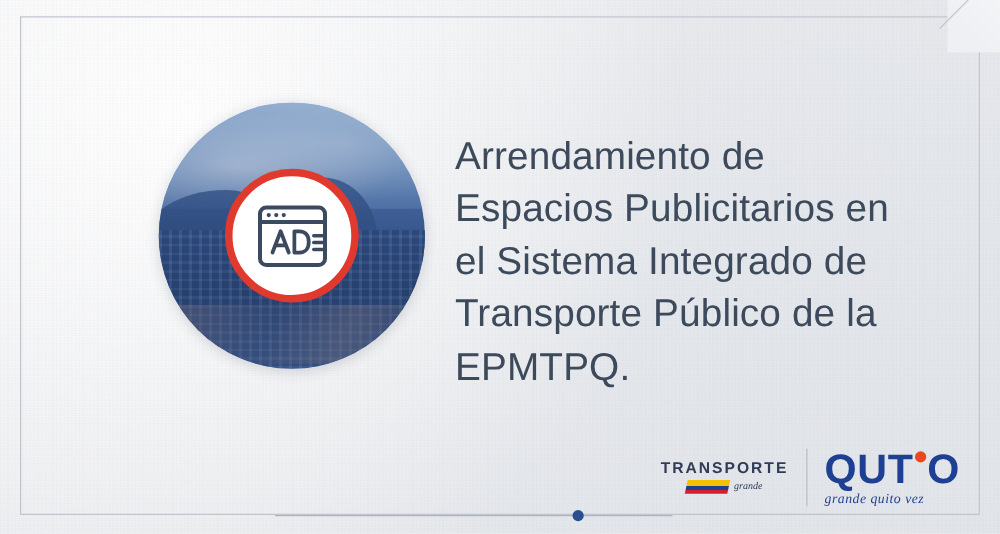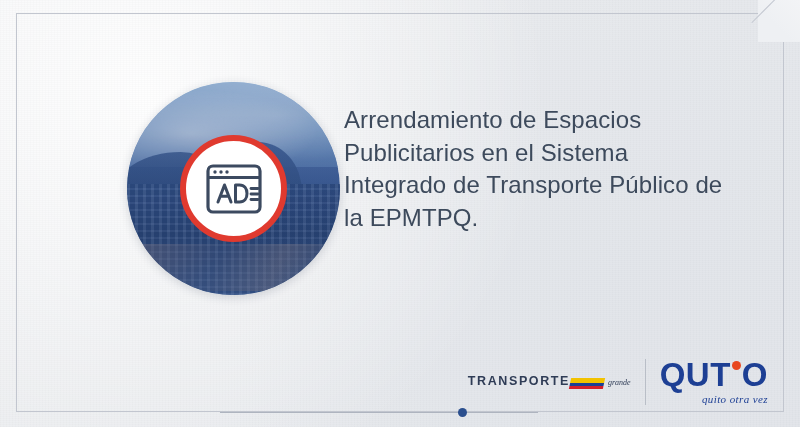--- a/index.html
+++ b/index.html
@@ -153,42 +153,42 @@
     box-sizing: border-box;
     display: flex;
     align-items: center;
     justify-content: center;
   }
   .badge-ring svg { display: block; }
 
   
   .headline {
     position: absolute;
-    left: 344px;
+    left: 364px;
     top: 104px;
     width: 380px;
     color: #3d4a5c;
-    font-size: 24px;
+    font-size: 31px;
     line-height: 1.36;
     font-weight: 400;
     letter-spacing: 0.1px;
   }
 
   
   .logos {
     position: absolute;
     right: 32px;
     bottom: 22px;
     display: flex;
     align-items: center;
     gap: 14px;
   }
   .logo-tp {
     display: flex;
-    flex-direction: row;
+    flex-direction: column;
     align-items: center;
     line-height: 1;
   }
   .logo-tp .l1 {
     font-size: 12.5px;
     font-weight: 700;
     color: #2f3c56;
     letter-spacing: 1.6px;
   }
   .logo-tp .l2 {
@@ -217,21 +217,21 @@
     color: #2f3c56;
   }
   .divider {
     width: 1px;
     height: 46px;
     background: #b9bec7;
   }
   .logo-quito {
     display: flex;
     flex-direction: column;
-    align-items: flex-end;
+    align-items: flex-start;
     line-height: 1;
   }
   .logo-quito .word {
     font-size: 33px;
     font-weight: 700;
     color: #1d3f94;
     letter-spacing: 0.5px;
     display: flex;
     align-items: flex-start;
   }
@@ -324,19 +324,19 @@
 
     <div class="divider"></div>
 
     <div class="logo-quito">
       <div class="word">
         <span>QU</span>
         <span>T</span>
         <span class="dot"></span>
         <span>O</span>
       </div>
-      <div class="tag">quito otra vez</div>
+      <div class="tag">grande quito vez</div>
     </div>
   </div>
 
   <div class="bottom-line"></div>
   <div class="bottom-dot"></div>
 </div>
 
 </body></html>

